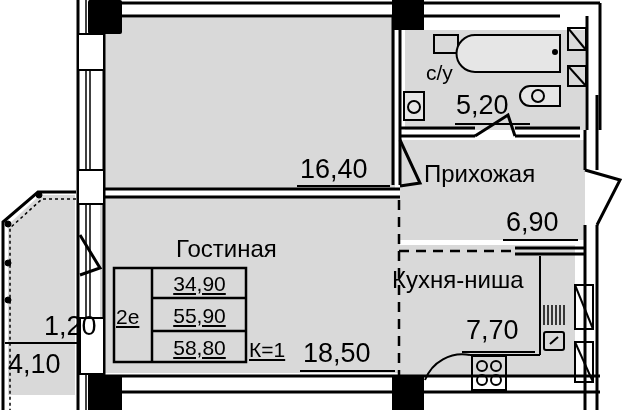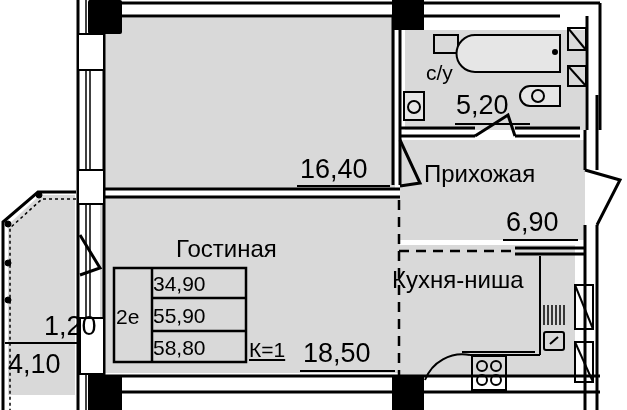--- a/index.html
+++ b/index.html
@@ -2,21 +2,21 @@
 <html><head>
 <meta charset="utf-8">
 <style>
   html,body{margin:0;padding:0;background:#fff;}
   #plan{position:relative;width:627px;height:410px;overflow:hidden;background:#fff;font-family:"Liberation Sans",sans-serif;color:#000;}
   #plan svg{position:absolute;left:0;top:0;}
   .lbl{position:absolute;white-space:nowrap;line-height:1;color:#000;}
   .room-name{font-size:24px;}
   .area{font-size:27px;}
   .small{font-size:21px;}
-  .cell{position:absolute;font-size:21px;line-height:1;text-align:left;}
+  .cell{position:absolute;font-size:21px;line-height:1;text-align:center;text-decoration:underline;}
 </style>
 </head>
 <body>
 
 <div id="plan">
   <svg width="627" height="410" viewBox="0 0 627 410">
 
     <g fill="#d9d9d9">
       <rect x="105" y="18" width="290" height="170"></rect>
       <rect x="405" y="30" width="180" height="100"></rect>
@@ -159,20 +159,21 @@
   <span class="lbl small" style="left:426px;top:62px;">с/у</span>
   <span class="lbl area" style="left:456px;top:92px;">5,20</span>
 
   <span class="lbl room-name" style="left:424px;top:162px;">Прихожая</span>
   <span class="lbl area" style="left:506px;top:209px;">6,90</span>
 
   <span class="lbl room-name" style="left:176px;top:237px;">Гостиная</span>
   <span class="lbl area" style="left:303px;top:340px;">18,50</span>
 
   <span class="lbl room-name" style="left:392px;top:268px;">Кухня-ниша</span>
+  <span class="lbl area" style="left:466px;top:317px;">7,70</span>
 
   <span class="lbl area" style="left:12px;top:313px;margin-left:32px;">1,20</span>
   <span class="lbl area" style="left:8px;top:351px;">4,10</span>
 
   <span class="cell" style="left:116px;top:306px;width:16px;">2е</span>
   <span class="cell" style="left:153px;top:273px;width:93px;">34,90</span>
   <span class="cell" style="left:153px;top:305px;width:93px;">55,90</span>
   <span class="cell" style="left:153px;top:337px;width:93px;">58,80</span>
   <span class="lbl small" style="left:249px;top:339px;text-decoration:underline;">К=1</span>
 </div>

